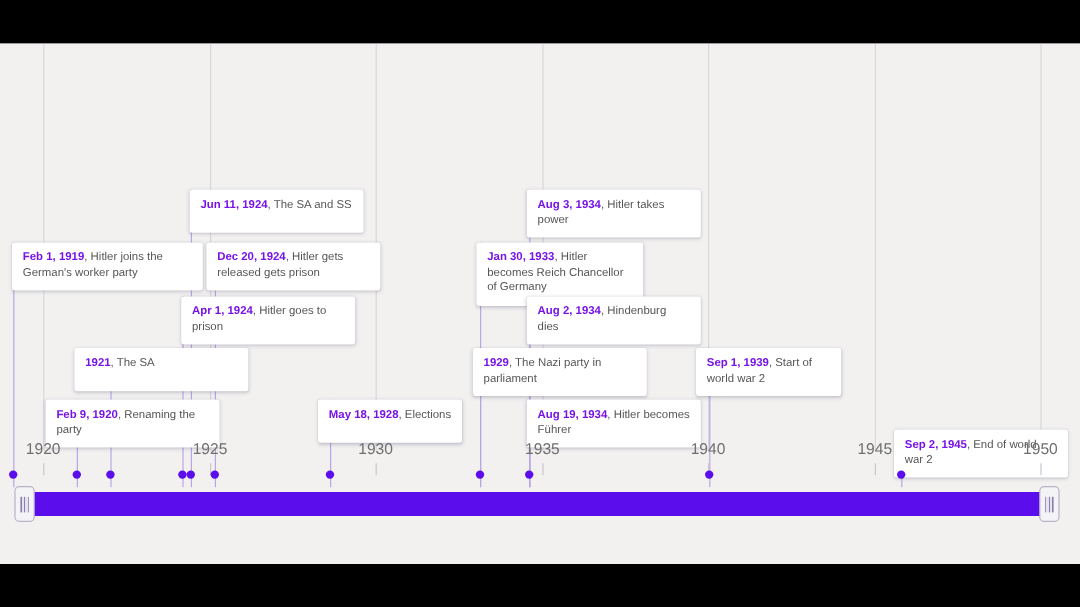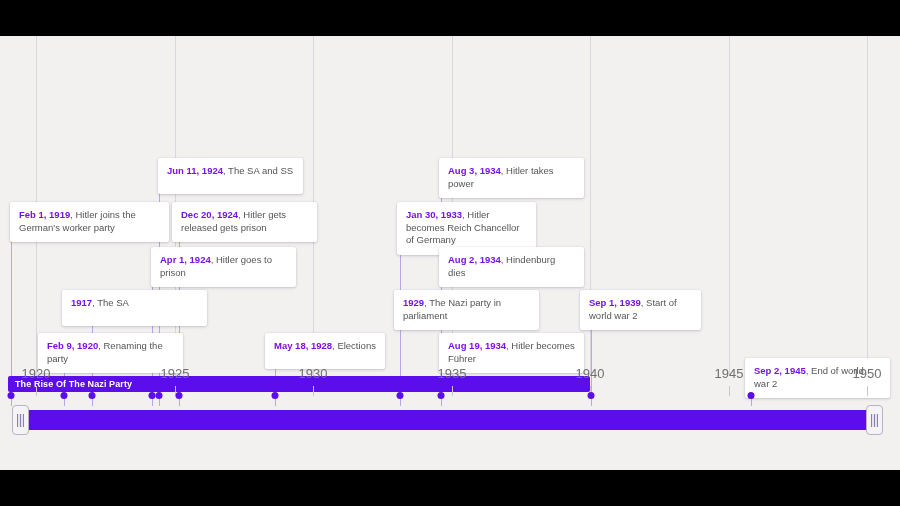--- a/index.html
+++ b/index.html
@@ -211,35 +211,32 @@
         <div class="stem" style="left: 400px; top: 254px; height: 116px;"></div>
         <div class="stem" style="left: 591px; top: 254px; height: 116px;"></div>
         <div class="stem" style="left: 441px; top: 297px; height: 73px;"></div>
         <div class="stem" style="left: 751px; top: 322px; height: 48px;"></div>
       </div>
     <div id="cards-layer">
         <div class="event-card" style="left: 10px; top: 166px; width: 159px; min-height: 36px;"><span class="ev-date">Feb 1, 1919</span><span class="ev-text">, Hitler joins the German's worker party</span></div>
         <div class="event-card" style="left: 158px; top: 122px; width: 145px; min-height: 36px;"><span class="ev-date">Jun 11, 1924</span><span class="ev-text">, The SA and SS</span></div>
         <div class="event-card" style="left: 172px; top: 166px; width: 145px; min-height: 36px;"><span class="ev-date">Dec 20, 1924</span><span class="ev-text">, Hitler gets released gets prison</span></div>
         <div class="event-card" style="left: 151px; top: 211px; width: 145px; min-height: 36px;"><span class="ev-date">Apr 1, 1924</span><span class="ev-text">, Hitler goes to prison</span></div>
-        <div class="event-card" style="left: 62px; top: 254px; width: 145px; min-height: 36px;"><span class="ev-date">1917</span><span class="ev-text">, The SA</span></div>
+        <div class="event-card" style="left: 62px; top: 254px; width: 145px; min-height: 36px;"><span class="ev-date">1921</span><span class="ev-text">, The SA</span></div>
         <div class="event-card" style="left: 38px; top: 297px; width: 145px; min-height: 36px;"><span class="ev-date">Feb 9, 1920</span><span class="ev-text">, Renaming the party</span></div>
         <div class="event-card" style="left: 265px; top: 297px; width: 120px; min-height: 36px;"><span class="ev-date">May 18, 1928</span><span class="ev-text">, Elections</span></div>
         <div class="event-card" style="left: 439px; top: 122px; width: 145px; min-height: 36px;"><span class="ev-date">Aug 3, 1934</span><span class="ev-text">, Hitler takes power</span></div>
         <div class="event-card" style="left: 397px; top: 166px; width: 139px; min-height: 36px;"><span class="ev-date">Jan 30, 1933</span><span class="ev-text">, Hitler becomes Reich Chancellor of Germany</span></div>
         <div class="event-card" style="left: 439px; top: 211px; width: 145px; min-height: 36px;"><span class="ev-date">Aug 2, 1934</span><span class="ev-text">, Hindenburg dies</span></div>
         <div class="event-card" style="left: 394px; top: 254px; width: 145px; min-height: 36px;"><span class="ev-date">1929</span><span class="ev-text">, The Nazi party in parliament</span></div>
         <div class="event-card" style="left: 580px; top: 254px; width: 121px; min-height: 36px;"><span class="ev-date">Sep 1, 1939</span><span class="ev-text">, Start of world war 2</span></div>
         <div class="event-card" style="left: 439px; top: 297px; width: 145px; min-height: 36px;"><span class="ev-date">Aug 19, 1934</span><span class="ev-text">, Hitler becomes Führer</span></div>
         <div class="event-card" style="left: 745px; top: 322px; width: 145px; min-height: 36px;"><span class="ev-date">Sep 2, 1945</span><span class="ev-text">, End of world war 2</span></div>
       </div>
 
-    <div id="timeline-band" style="left: 8px; width: 582px; top: 340px;">
-      <span class="band-label">The Rise Of The Nazi Party</span>
-    </div>
 
     <div id="axis" style="top: 330px; padding-left: 19px;">
         <div class="axis-tick-label" style="left: 36px;">1920</div>
         <div class="axis-tick-mark" style="left: 36px;"></div>
         <div class="axis-tick-label" style="left: 175px;">1925</div>
         <div class="axis-tick-mark" style="left: 175px;"></div>
         <div class="axis-tick-label" style="left: 313px;">1930</div>
         <div class="axis-tick-mark" style="left: 313px;"></div>
         <div class="axis-tick-label" style="left: 452px;">1935</div>
         <div class="axis-tick-mark" style="left: 452px;"></div>

